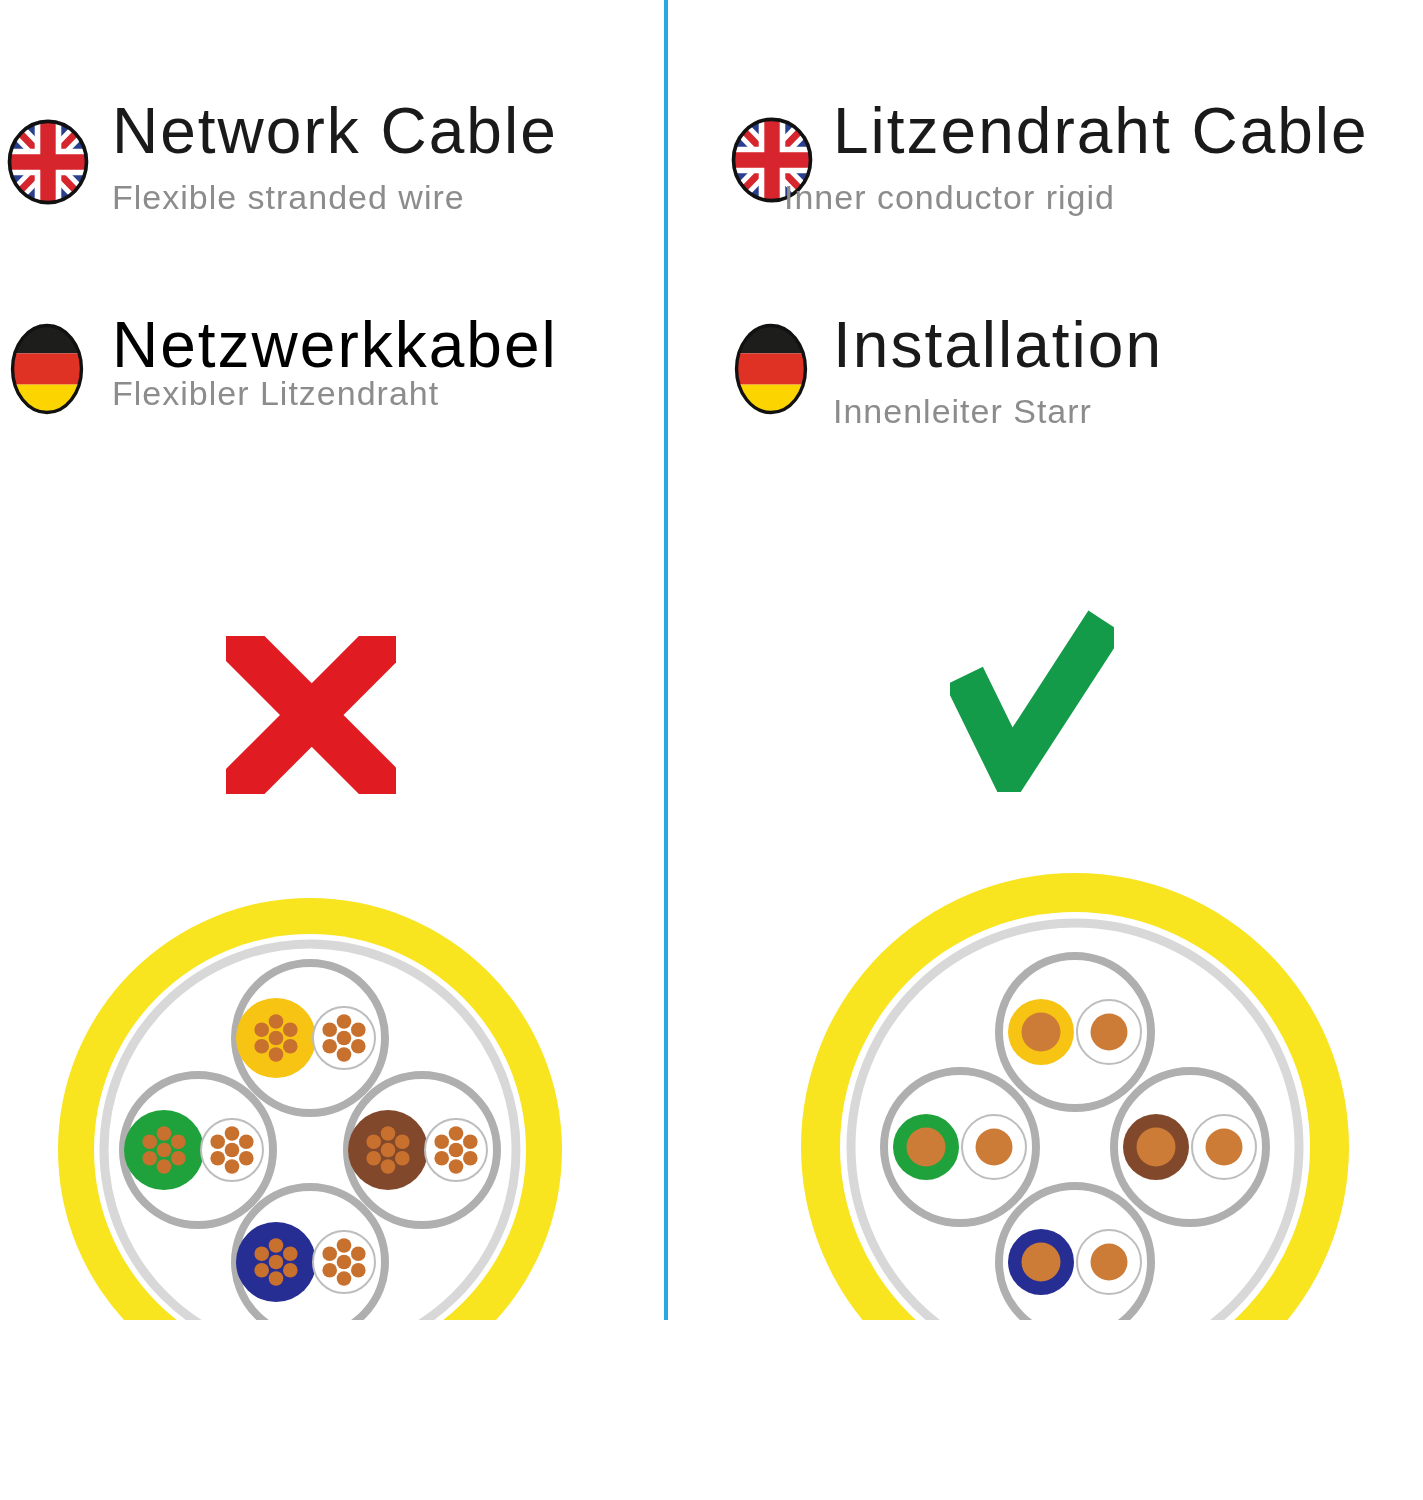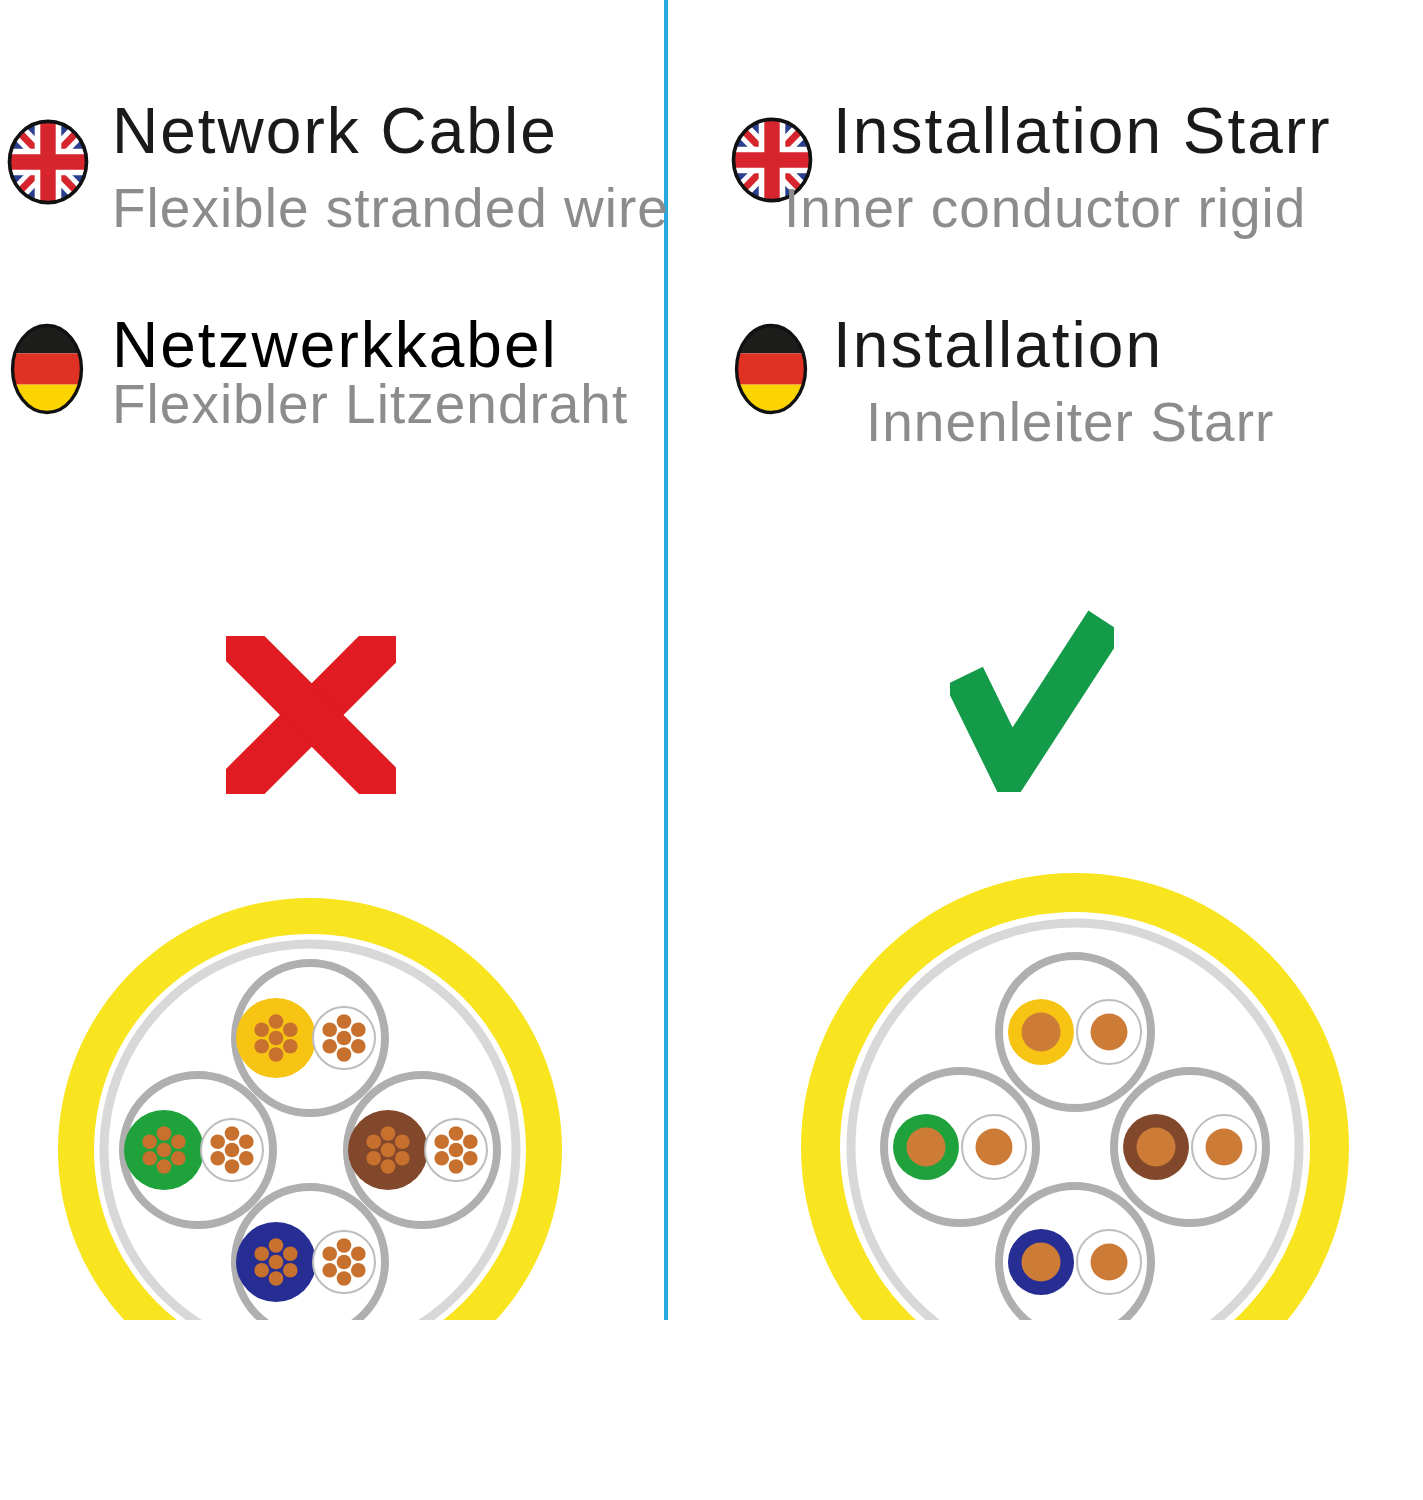--- a/index.html
+++ b/index.html
@@ -12,21 +12,21 @@
   }
   .abs{position:absolute;}
   .divider{
     position:absolute;top:0;bottom:0;width:4px;
   }
   .title{
     font-size:64px;line-height:1.05;letter-spacing:2px;
     color:#1a1a1a;white-space:nowrap;
   }
   .subtitle{
-    font-size:55px;line-height:1.05;letter-spacing:1px;
+    font-size:34px;line-height:1.05;letter-spacing:1px;
     color:#8c8c8c;white-space:nowrap;
   }
   .flag{display:block;}
   svg{display:block;}
 </style>
 </head>
 <body>
 
 <div id="canvas">
 
@@ -171,39 +171,39 @@
       <g clip-path="url(#ukclipR)">
         <rect width="60" height="62" fill="#2B3F8F"></rect>
         <path d="M0,0 L60,62 M60,0 L0,62" stroke="#ffffff" stroke-width="12"></path>
         <path d="M0,0 L60,62 M60,0 L0,62" stroke="#D6252C" stroke-width="5"></path>
         <path d="M30,0 V62 M0,31 H60" stroke="#ffffff" stroke-width="19"></path>
         <path d="M30,0 V62 M0,31 H60" stroke="#D6252C" stroke-width="11"></path>
       </g>
       <ellipse cx="30" cy="31" rx="27.5" ry="29" fill="none" stroke="#111111" stroke-width="2.6"></ellipse>
     </svg>
 
-    <div class="title abs" style="left: 833px; top: 98px; color: rgb(26, 26, 26);">Installation Starr</div>
+    <div class="title abs" style="left: 833px; top: 98px; color: rgb(26, 26, 26);">Litzendraht Cable</div>
     <div class="subtitle abs" style="left: 784px; top: 180px; color: rgb(140, 140, 140);">Inner conductor rigid</div>
 
     <svg class="flag abs" style="left:732px;top:322px;" width="78" height="94" viewBox="0 0 60 72">
       <defs>
           <clipPath id="declipR">
             <ellipse cx="30" cy="36" rx="26.5" ry="33.5"></ellipse>
           </clipPath>
         </defs>
       <g clip-path="url(#declipR)">
         <rect x="0" y="0" width="60" height="24" fill="#1D1D1B"></rect>
         <rect x="0" y="24" width="60" height="24" fill="#DF3225"></rect>
         <rect x="0" y="48" width="60" height="24" fill="#FCD400"></rect>
       </g>
       <ellipse cx="30" cy="36" rx="26.5" ry="33.5" fill="none" stroke="#111111" stroke-width="2.6"></ellipse>
     </svg>
 
     <div class="title abs" style="left: 833px; top: 312px; color: rgb(26, 26, 26);">Installation</div>
-    <div class="subtitle abs" style="left: 833px; top: 394px; color: rgb(140, 140, 140); margin-left: 33px;">Innenleiter Starr</div>
+    <div class="subtitle abs" style="left: 833px; top: 394px; color: rgb(140, 140, 140);">Innenleiter Starr</div>
 
     <svg class="abs" style="left:950px;top:610px;" width="164" height="182" viewBox="0 0 164 182">
       <path id="check-shape" d="M14,66 L60,160 L156,12" fill="none" stroke-width="42" stroke-linejoin="miter" stroke="#149B4A"></path>
     </svg>
 
     <svg class="abs" style="left:798px;top:870px;" width="554" height="554" viewBox="-277 -277 554 554" id="cable-right">
         <circle cx="0" cy="0" r="274" fill="#F8E41F"></circle>
         <circle cx="0" cy="0" r="235" fill="#ffffff"></circle>
         <circle cx="0" cy="0" r="224" fill="none" stroke="#D8D8D8" stroke-width="9"></circle>
         <g>

